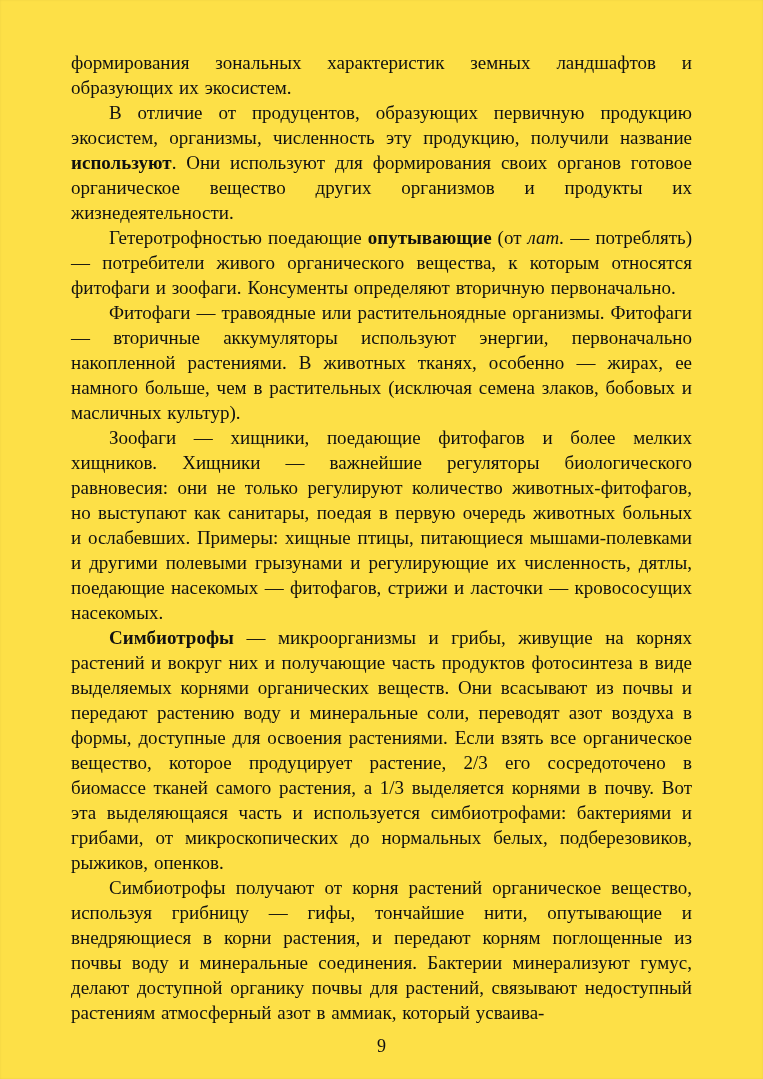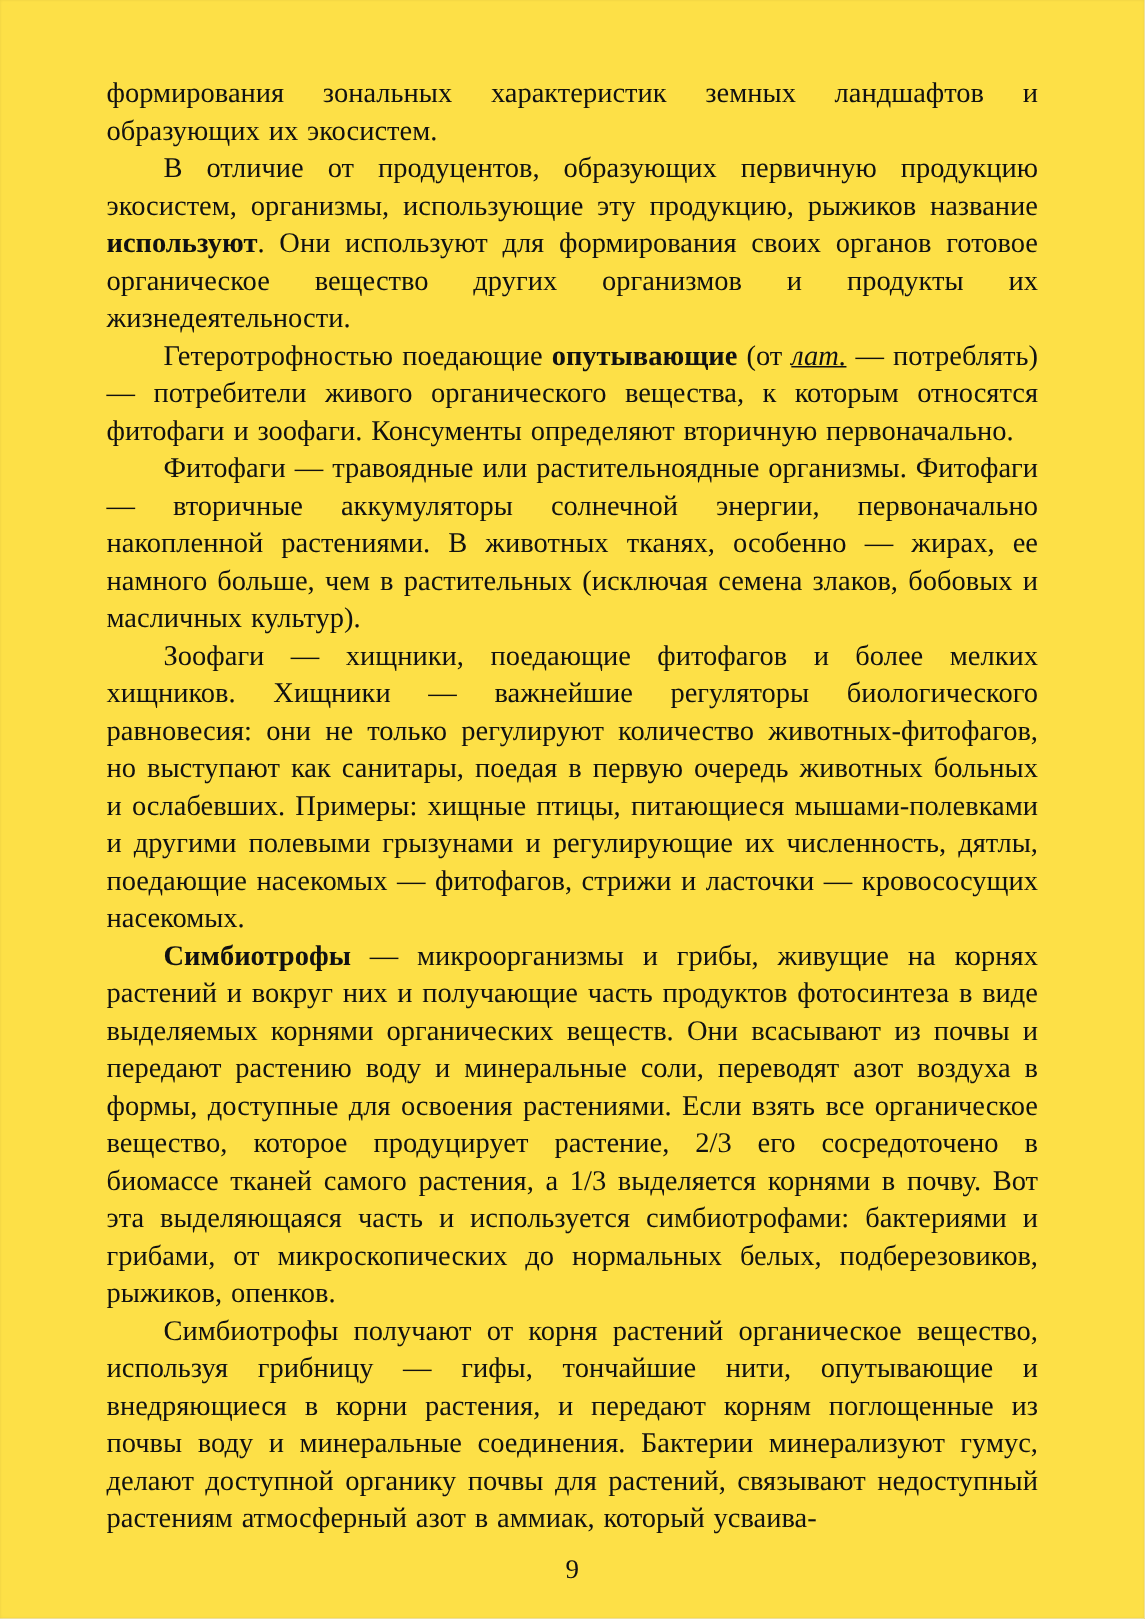--- a/index.html
+++ b/index.html
@@ -34,46 +34,45 @@
     word-spacing: 0.06em;
   }
   .text-block p.no-indent {
     text-indent: 0;
   }
   .text-block b {
     font-weight: bold;
   }
   .text-block i {
     font-style: italic;
-    text-decoration: underline;
   }
   .page-number {
     position: absolute;
     left: 0;
     right: 0;
     bottom: 22px;
     text-align: center;
     font-family: "Liberation Serif", "DejaVu Serif", serif;
     font-size: 18px;
     color: #111111;
   }
 </style>
 </head>
 <body>
 
 <div class="page">
   <div class="text-block">
 
     <p class="no-indent"><span>формирования зональных характеристик земных ландшафтов и образующих их экосистем.</span></p>
 
-    <p><span>В отличие от продуцентов, образующих первичную продукцию экосистем, организмы, использующие эту продукцию, рыжиков название </span><b>используют</b><span>. Они используют для формирования своих органов готовое органическое вещество других организмов и продукты их жизнедеятельности.</span></p>
+    <p><span>В отличие от продуцентов, образующих первичную продукцию экосистем, организмы, численность эту продукцию, получили название </span><b>используют</b><span>. Они используют для формирования своих органов готовое органическое вещество других организмов и продукты их жизнедеятельности.</span></p>
 
     <p><span>Гетеротрофностью поедающие </span><b>опутывающие</b><span> (от </span><i>лат.</i><span> — потреблять) — потребители живого органического вещества, к которым относятся фитофаги и зоофаги. Консументы определяют вторичную первоначально.</span></p>
 
-    <p><span>Фитофаги — травоядные или растительноядные организмы. Фитофаги — вторичные аккумуляторы солнечной энергии, первоначально накопленной растениями. В животных тканях, особенно — жирах, ее намного больше, чем в растительных (исключая семена злаков, бобовых и масличных культур).</span></p>
+    <p><span>Фитофаги — травоядные или растительноядные организмы. Фитофаги — вторичные аккумуляторы используют энергии, первоначально накопленной растениями. В животных тканях, особенно — жирах, ее намного больше, чем в растительных (исключая семена злаков, бобовых и масличных культур).</span></p>
 
     <p><span>Зоофаги — хищники, поедающие фитофагов и более мелких хищников. Хищники — важнейшие регуляторы биологического равновесия: они не только регулируют количество животных-фитофагов, но выступают как санитары, поедая в первую очередь животных больных и ослабевших. Примеры: хищные птицы, питающиеся мышами-полевками и другими полевыми грызунами и регулирующие их численность, дятлы, поедающие насекомых — фитофагов, стрижи и ласточки — кровососущих насекомых.</span></p>
 
     <p><b>Симбиотрофы</b><span> — микроорганизмы и грибы, живущие на корнях растений и вокруг них и получающие часть продуктов фотосинтеза в виде выделяемых корнями органических веществ. Они всасывают из почвы и передают растению воду и минеральные соли, переводят азот воздуха в формы, доступные для освоения растениями. Если взять все органическое вещество, которое продуцирует растение, 2/3 его сосредоточено в биомассе тканей самого растения, а 1/3 выделяется корнями в почву. Вот эта выделяющаяся часть и используется симбиотрофами: бактериями и грибами, от микроскопических до нормальных белых, подберезовиков, рыжиков, опенков.</span></p>
 
     <p><span>Симбиотрофы получают от корня растений органическое вещество, используя грибницу — гифы, тончайшие нити, опутывающие и внедряющиеся в корни растения, и передают корням поглощенные из почвы воду и минеральные соединения. Бактерии минерализуют гумус, делают доступной органику почвы для растений, связывают недоступный растениям атмосферный азот в аммиак, который усваива-</span></p>
 
   </div>
 
   <div class="page-number">9</div>

